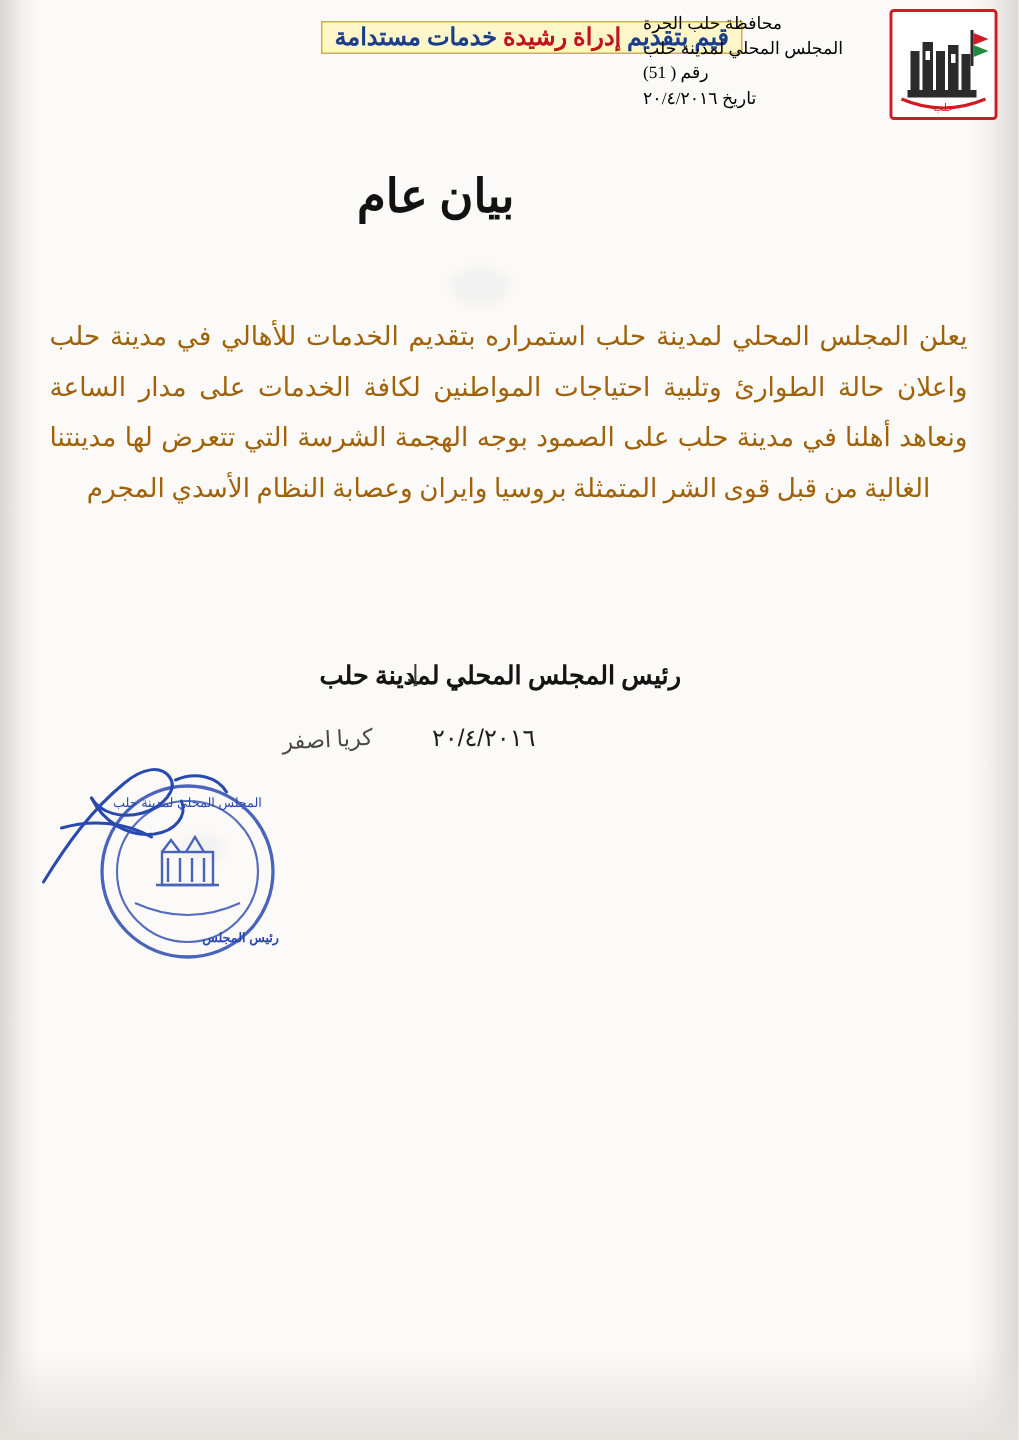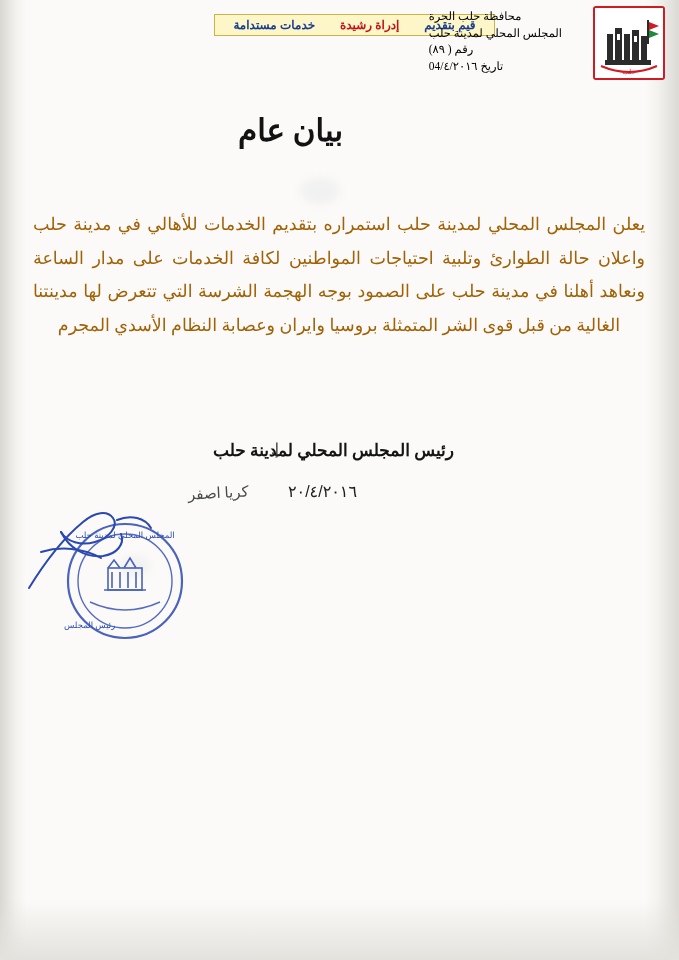--- a/index.html
+++ b/index.html
@@ -87,22 +87,22 @@
     background: #fdf6c9;
     border: 1px solid #c9b445;
     box-sizing: border-box;
     display: flex;
     flex-direction: row;
     align-items: center;
     justify-content: space-around;
     padding: 0 6px;
   }
   .slogan-item {
-    font-family: Liberation Sans, sans-serif;
-    font-size: 12px;
+    font-family: Liberation Serif, serif;
+    font-size: 16px;
     font-weight: bold;
     color: #1b3e8c;
     white-space: nowrap;
   }
   .slogan-item.red { color: #c0141b; }
 
   .letterhead {
     position: absolute;
     right: 117px;
     top: 8px;
@@ -189,21 +189,21 @@
     height: 122px;
   }
   .stamp-text {
     position: absolute;
     font-family: "Liberation Sans", sans-serif;
     font-size: 8.5px;
     color: #2a49b0;
     white-space: nowrap;
   }
   .stamp-text.top { top: 10px; left: 0; width: 122px; text-align: center; }
-  .stamp-text.bottom { bottom: 12px; left: 0; width: 122px; text-align: left; }
+  .stamp-text.bottom { bottom: 12px; left: 0; width: 122px; text-align: right; font-weight: bold; }
 </style>
 </head>
 <body>
 
 <div class="page">
 
   <div class="paper-shade-left"></div>
   <div class="paper-shade-right"></div>
   <div class="paper-shade-bottom"></div>
   <div class="smudge" style="left:300px; top:178px; width:40px; height:26px;"></div>
@@ -239,22 +239,22 @@
 
     <div class="slogan-bar">
       <span class="slogan-item">قيم بتقديم</span>
       <span class="slogan-item red">إدراة رشيدة</span>
       <span class="slogan-item">خدمات مستدامة</span>
     </div>
 
     <div class="letterhead">
       <div>محافظة حلب الحرة</div>
       <div>المجلس المحلي لمدينة حلب</div>
-      <div>رقم ( ٨٩)</div>
-      <div>تاريخ 04/٤/٢٠١٦</div>
+      <div>رقم ( 51)</div>
+      <div>تاريخ ٢٠/٤/٢٠١٦</div>
     </div>
   </div>
 
   <div class="doc-title">بيان عام</div>
 
   <div class="body-text">يعلن المجلس المحلي لمدينة حلب استمراره بتقديم الخدمات للأهالي في مدينة حلب واعلان حالة الطوارئ وتلبية احتياجات المواطنين لكافة الخدمات على مدار الساعة ونعاهد أهلنا في مدينة حلب على الصمود بوجه الهجمة الشرسة التي تتعرض لها مدينتنا الغالية من قبل قوى الشر المتمثلة بروسيا وايران وعصابة النظام الأسدي المجرم</div>
 
   <div class="signature-line">رئيس المجلس المحلي لمدينة حلب</div>
   <div class="sig-dots">إ.</div>
   <div class="hand-date">٢٠/٤/٢٠١٦</div>

